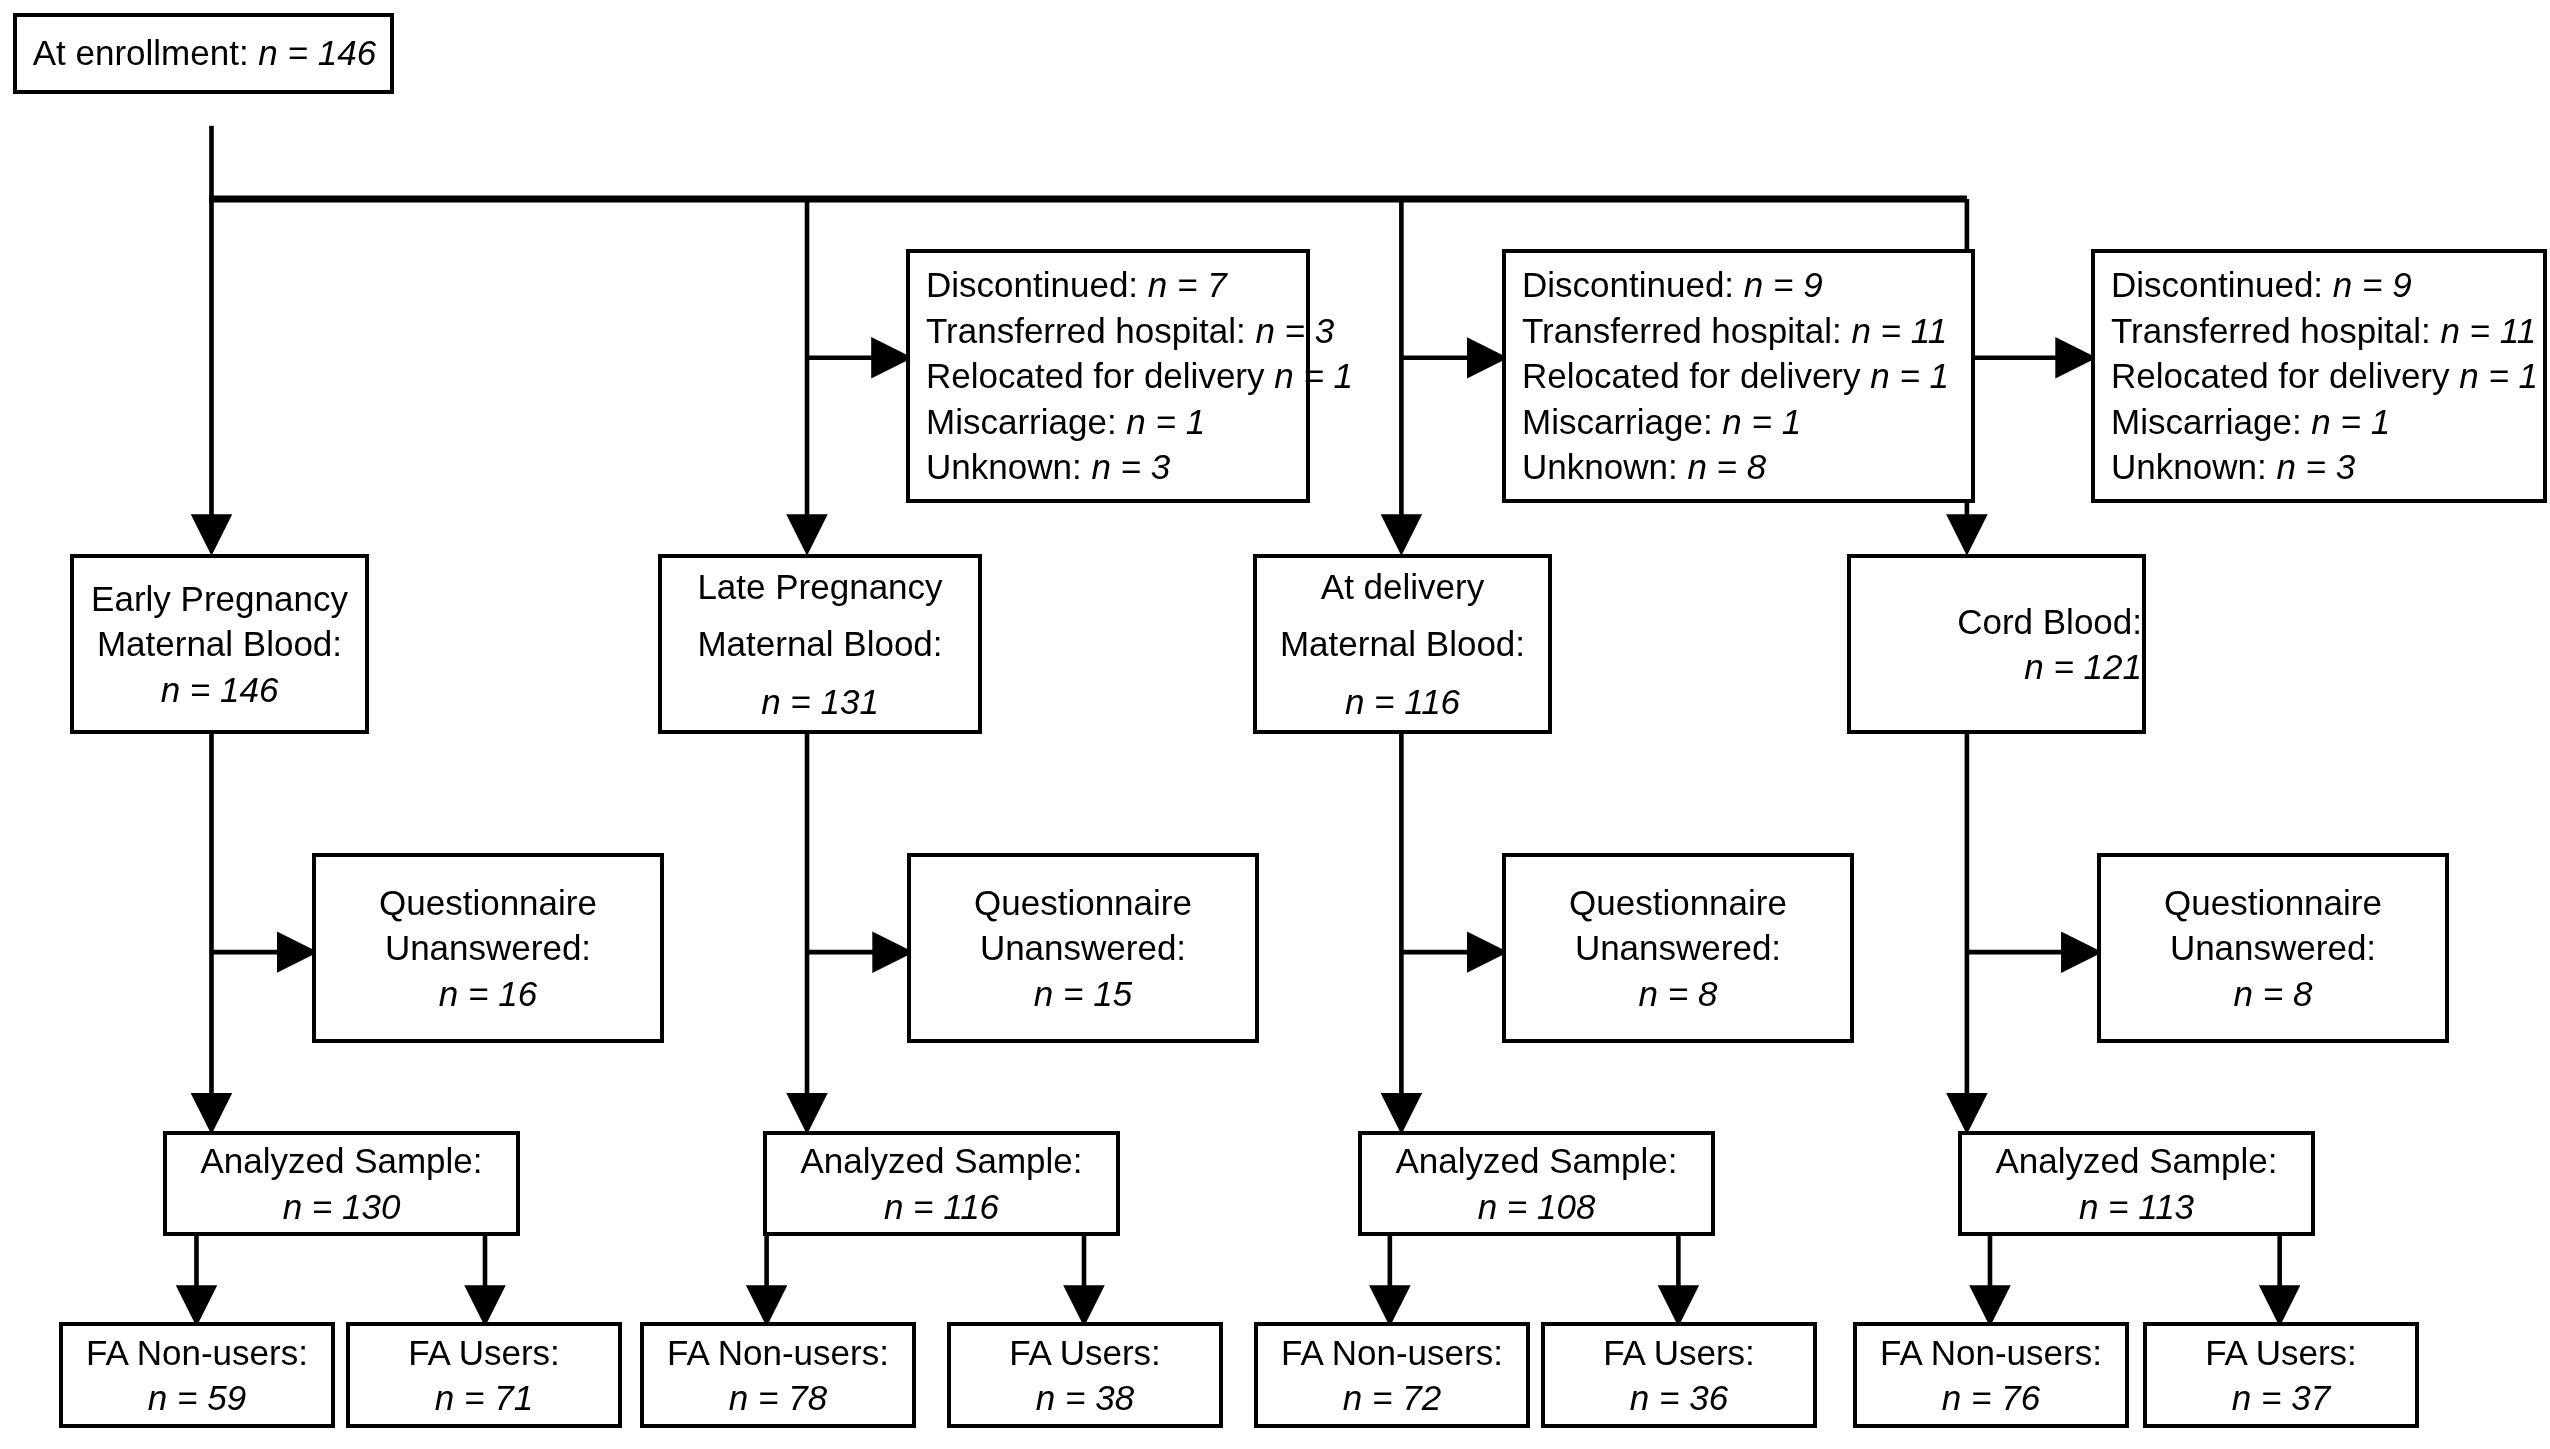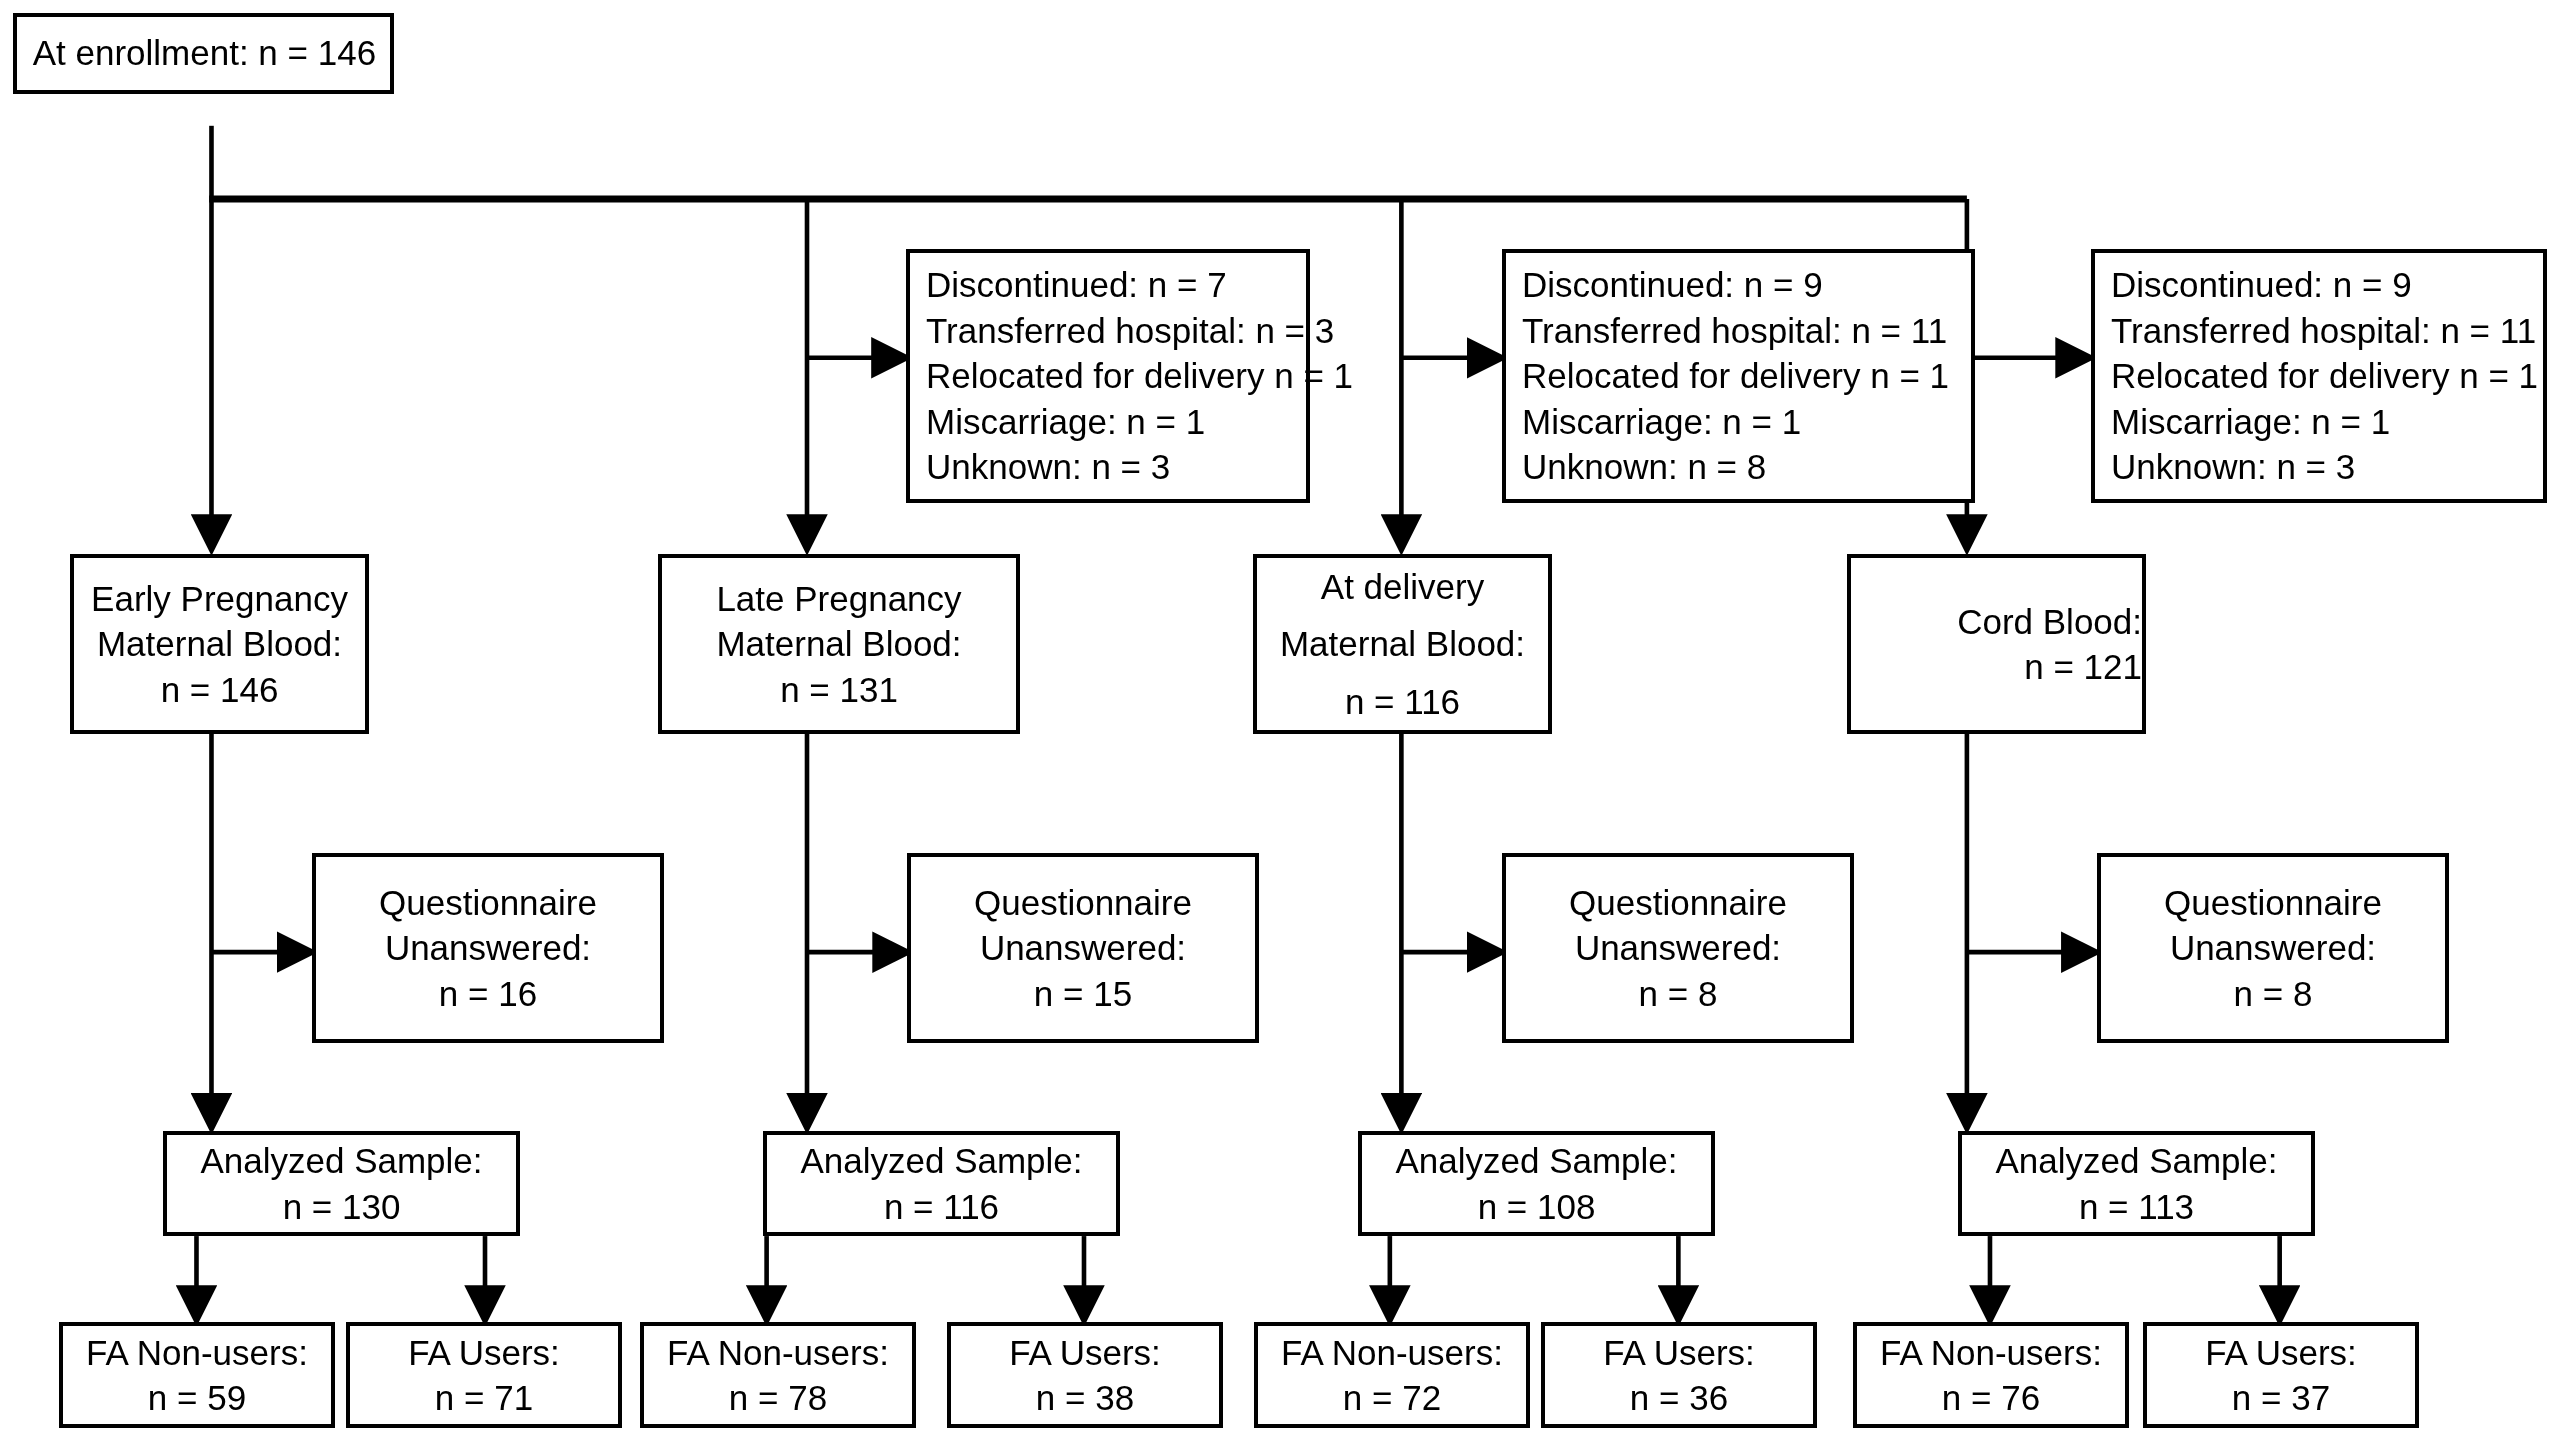--- a/index.html
+++ b/index.html
@@ -21,21 +21,21 @@
     display:flex;
     flex-direction:column;
     justify-content:center;
     font-size:35px;
     line-height:1.30;
     z-index:5;
   }
   .box.center{align-items:center;text-align:center;}
   .box.left{align-items:flex-start;text-align:left;padding-left:16px;}
   .box .ln{white-space:nowrap;}
-  .it{}
+  .it{font-style:italic;}
 </style>
 </head>
 <body>
 
 <div id="stage">
 
   <svg id="wires" viewBox="0 0 4418 2511" xmlns="http://www.w3.org/2000/svg">
     <defs>
       <marker id="ah" markerWidth="9" markerHeight="9" refX="7.6" refY="4.5" orient="auto" markerUnits="strokeWidth">
         <path d="M0,0 L9,4.5 L0,9 z" fill="#000000"></path>
@@ -107,21 +107,21 @@
     <div class="ln"><span>Miscarriage:</span> <span class="it">n = 1</span></div>
     <div class="ln"><span>Unknown:</span> <span class="it">n = 3</span></div>
   </div>
 
   <div class="box center" style="left:70px;top:554px;width:299px;height:180px;">
     <div class="ln">Early Pregnancy</div>
     <div class="ln">Maternal Blood:</div>
     <div class="ln it">n = 146</div>
   </div>
 
-  <div class="box center" style="left:658px;top:554px;width:362px;height:180px;">
+  <div class="box center" style="left:658px;top:554px;width:324px;height:180px;gap:12px;">
     <div class="ln">Late Pregnancy</div>
     <div class="ln">Maternal Blood:</div>
     <div class="ln it">n = 131</div>
   </div>
 
   <div class="box center" style="left:1253px;top:554px;width:299px;height:180px;gap:12px;">
     <div class="ln">At delivery</div>
     <div class="ln">Maternal Blood:</div>
     <div class="ln it">n = 116</div>
   </div>

